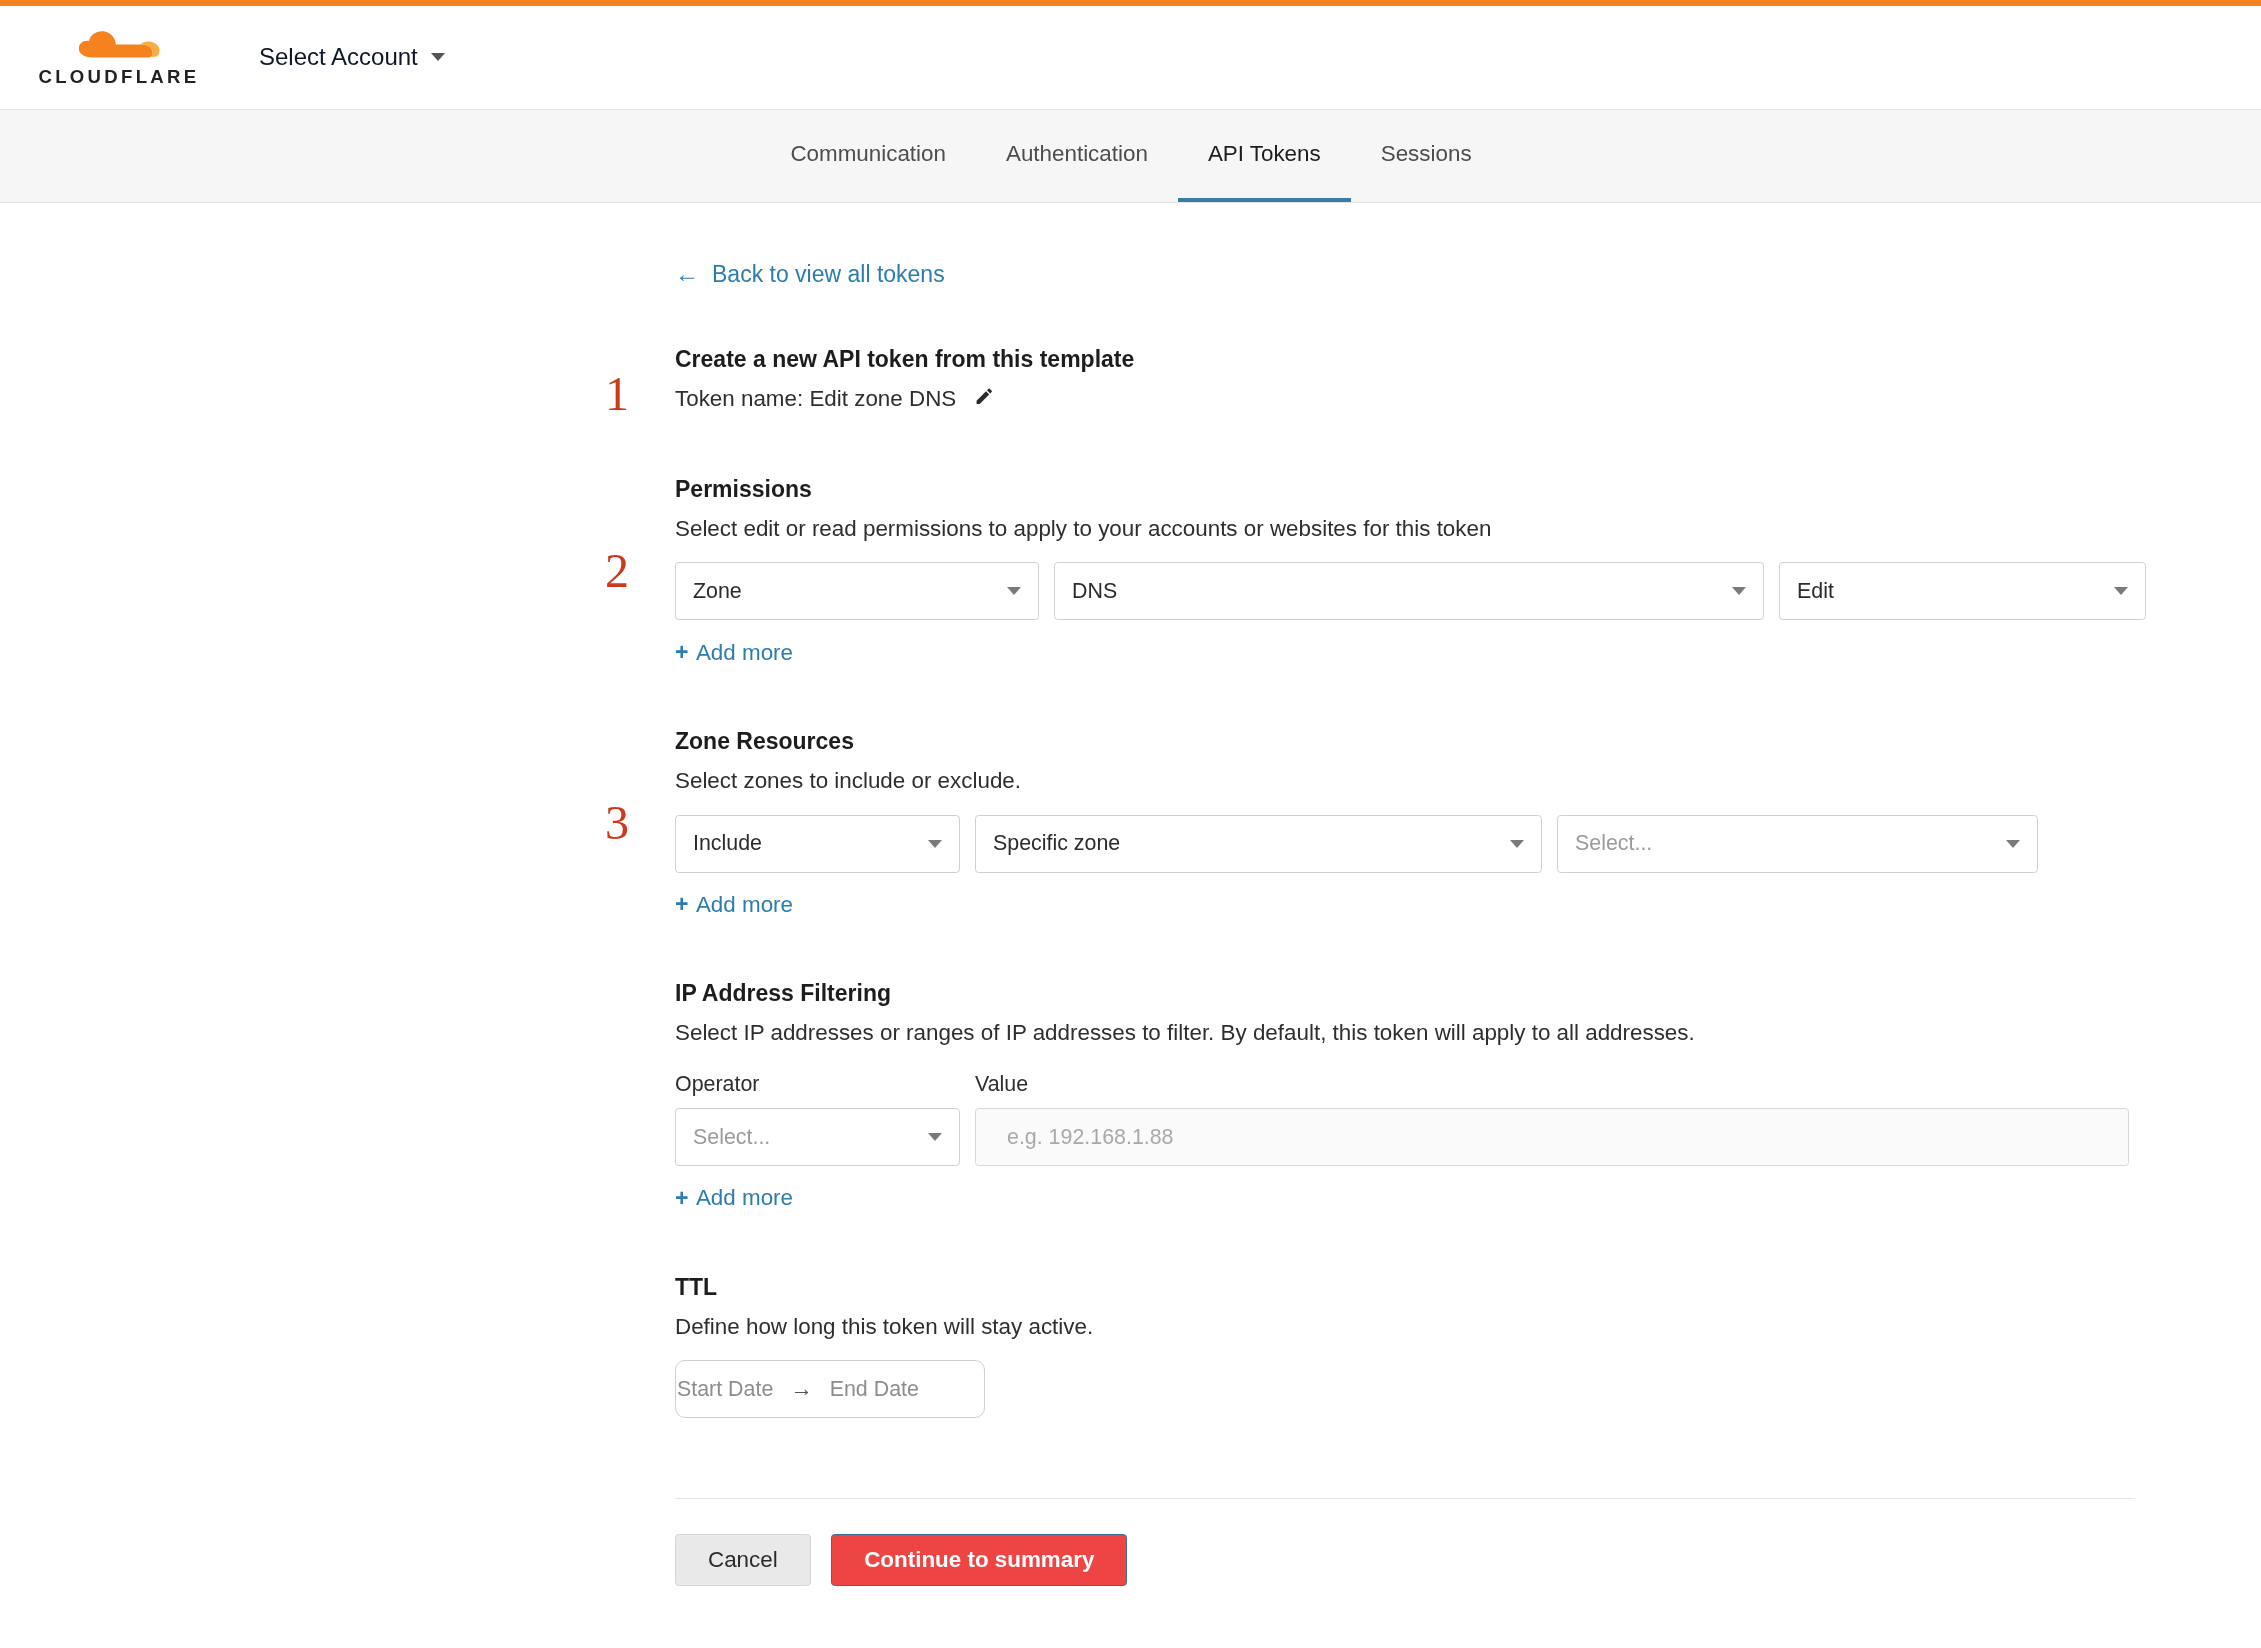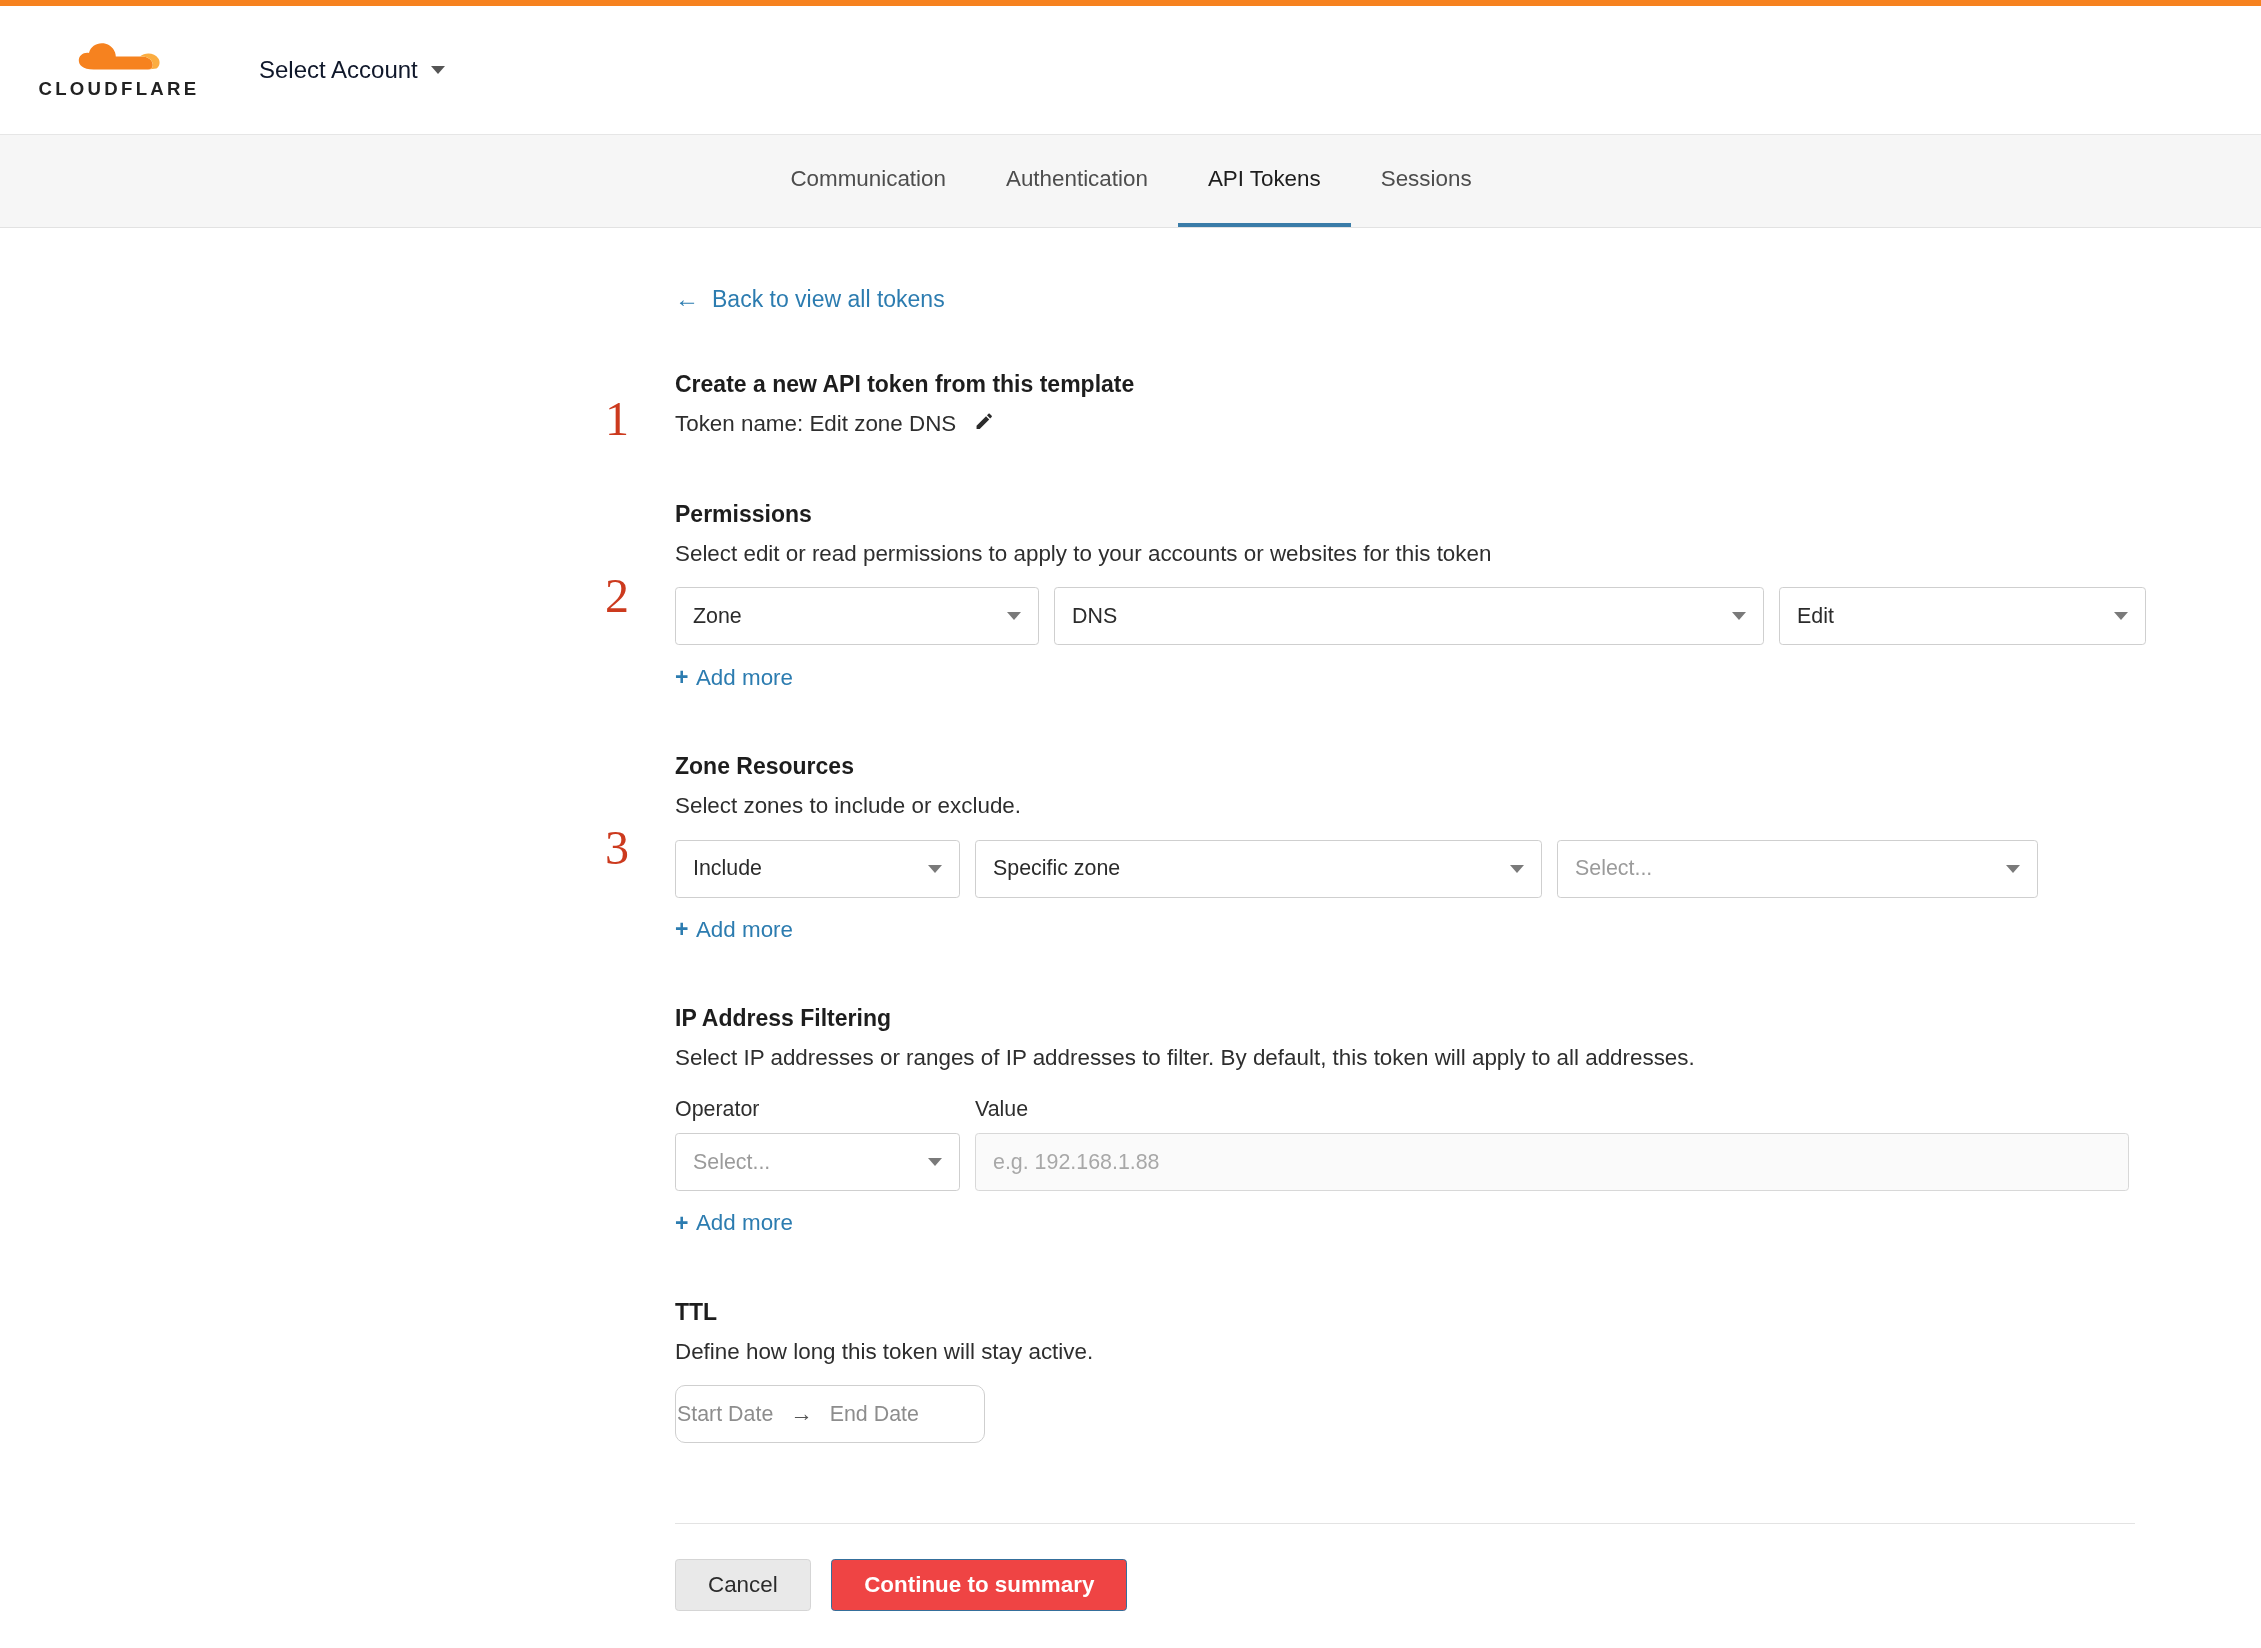--- a/index.html
+++ b/index.html
@@ -18,21 +18,21 @@
 
   
   .top-accent {
     height: 5.6px;
     background: #f6821f;
     width: 100%;
   }
 
   
   .header {
-    height: 129px;
+    height: 104px;
     display: flex;
     align-items: center;
     padding-left: 26px;
     border-bottom: 0.9px solid #e6e6e6;
     background: #fff;
   }
   .logo {
     display: flex;
     flex-direction: column;
     align-items: center;
@@ -179,21 +179,21 @@
     font-size: 21.4px;
     color: #2e2e2e;
   }
   .text-input {
     height: 58px;
     border: 0.9px solid #d8d8d8;
     border-radius: 3.7px;
     background: #fafafa;
     display: flex;
     align-items: center;
-    padding: 0 17px;
+    padding: 0 31px;
     font-size: 21.4px;
     color: #a8a8a8;
   }
 
   .date-range {
     margin-top: 20.5px;
     height: 58px;
     width: 310px;
     border: 0.9px solid #cfcfcf;
     border-radius: 10px;

